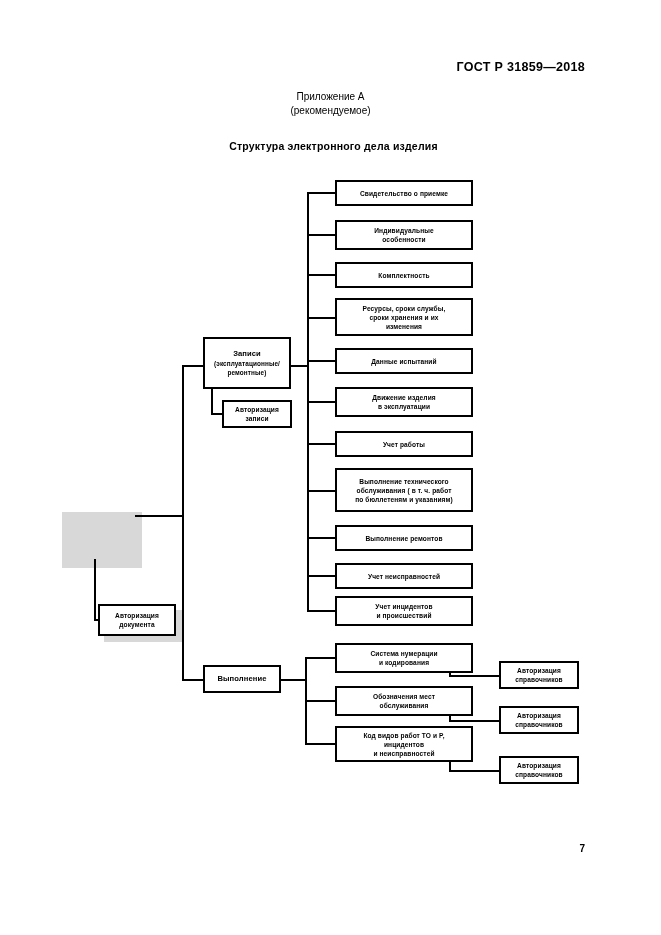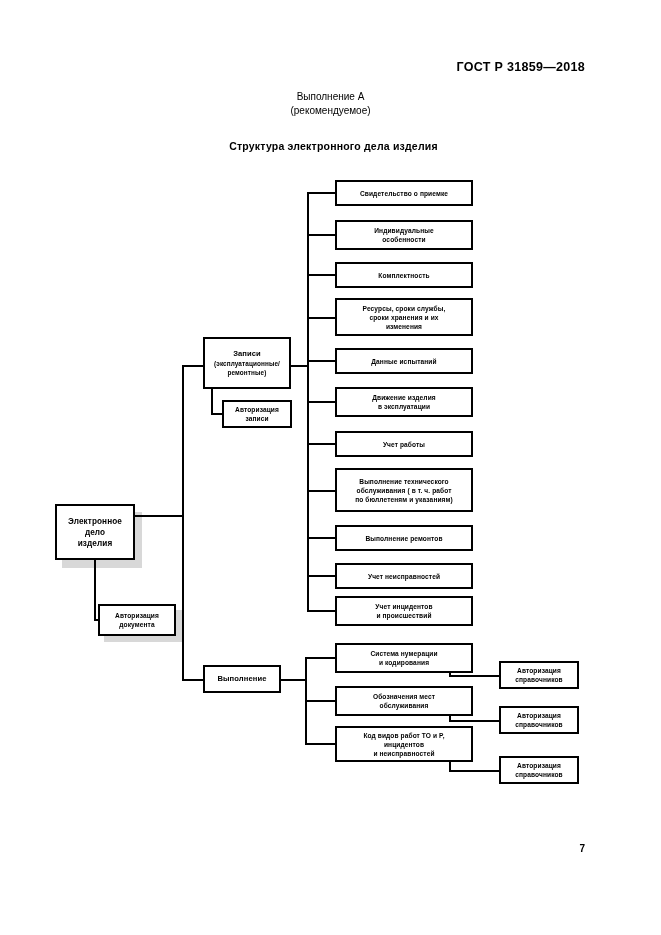--- a/index.html
+++ b/index.html
@@ -35,35 +35,31 @@
   .line.v{width:2px;}
 </style>
 </head>
 <body>
 
 <div class="page">
 
   <div class="std-code">ГОСТ Р 31859—2018</div>
 
   <div class="appendix">
-    <span>Выполнение А</span>
+    <span>Приложение А</span>
     <span class="ln2">(рекомендуемое)</span>
   </div>
 
   <div class="diagram-title">Структура электронного дела изделия</div>
 
   <div class="canvas">
 
     <div class="shadow" style="left:62px;top:512px;width:80px;height:56px;"></div>
     <div class="shadow" style="left:104px;top:610px;width:78px;height:32px;"></div>
 
-    <div class="node big" style="left:55px;top:504px;width:80px;height:56px;flex-direction:column;">
-      <span>Электронное</span>
-      <span>дело изделия</span>
-    </div>
 
     <div class="line v" style="left:94px;top:559px;height:62px;"></div>
     <div class="line h" style="left:94px;top:619px;width:10px;"></div>
 
     <div class="node" style="left:98px;top:604px;width:78px;height:32px;flex-direction:column;">
       <span>Авторизация</span>
       <span>документа</span>
     </div>
 
     <div class="line h" style="left:135px;top:515px;width:49px;"></div>

